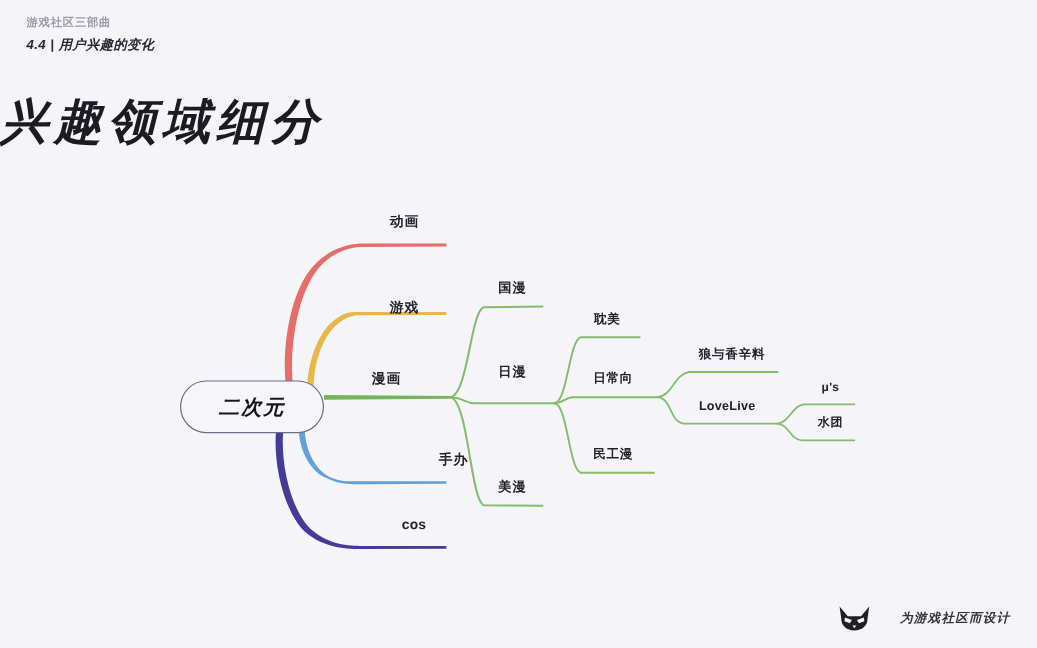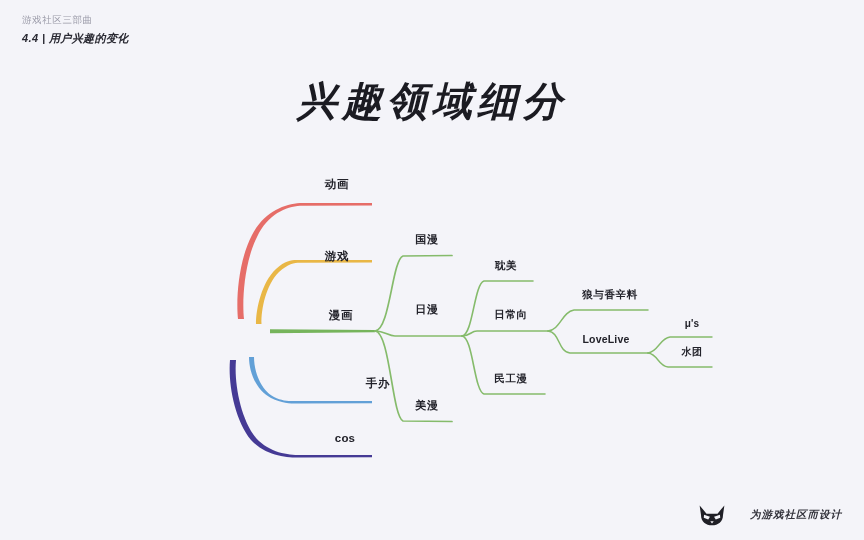--- a/index.html
+++ b/index.html
@@ -20,40 +20,39 @@
   #header {
     position: absolute;
     left: 22px;
     top: 14px;
     line-height: 1.25;
   }
   #eyebrow {
     font-size: 9.5px;
     color: #9a9aa8;
     letter-spacing: 0.6px;
-    font-weight: 400;
+    font-weight: 700;
     white-space: nowrap;
   }
   #subtitle {
     margin-top: 6px;
     font-size: 11px;
     color: #2a2a33;
     font-weight: bold;
     font-style: italic;
     letter-spacing: 0.4px;
     white-space: nowrap;
   }
 
   
   #page-title {
     position: absolute;
     left: 0;
     right: 0;
     top: 74px;
-    text-align: center;
     font-size: 40px;
     font-weight: bold;
     font-style: italic;
     color: #1b1b22;
     letter-spacing: 5px;
     white-space: nowrap;
   }
 
   
   #mindmap {
@@ -206,24 +205,27 @@
       <path d="M 548 331 C 560 330, 562 312, 574 310 L 648 310"></path>
       <path d="M 548 331 C 560 332, 558 352, 570 353 L 648 353"></path>
     </g>
 
     <g fill="none" stroke="#85bb6b" stroke-width="1.4" stroke-linecap="round">
       <path d="M 648 353 C 658 352, 660 338, 670 337 L 712 337"></path>
       <path d="M 648 353 C 658 354, 658 366, 668 367 L 712 367"></path>
     </g>
   </svg>
 
+  <div id="root-node">
+    <span id="root-label">二次元</span>
+  </div>
 
   <div class="node-label" style="left:337px; top:192px;">动画</div>
   <div class="node-label" style="left:337px; top:249px;margin-top:15px;">游戏</div>
-  <div class="node-label" style="left:341px; top:323px;">漫画</div>
+  <div class="node-label" style="left:322px; top:323px;">漫画</div>
   <div class="node-label" style="left:340px; top:391px;margin-left:38px;">手办</div>
   <div class="node-label latin" style="left:345px; top:444px;">cos</div>
 
   <div class="node-label lv2" style="left:427px; top:247px;">国漫</div>
   <div class="node-label lv2" style="left:427px; top:317px;">日漫</div>
   <div class="node-label lv2" style="left:427px; top:413px;">美漫</div>
 
   <div class="node-label lv3" style="left:506px; top:273px;">耽美</div>
   <div class="node-label lv3" style="left:511px; top:322px;">日常向</div>
   <div class="node-label lv3" style="left:511px; top:386px;">民工漫</div>

